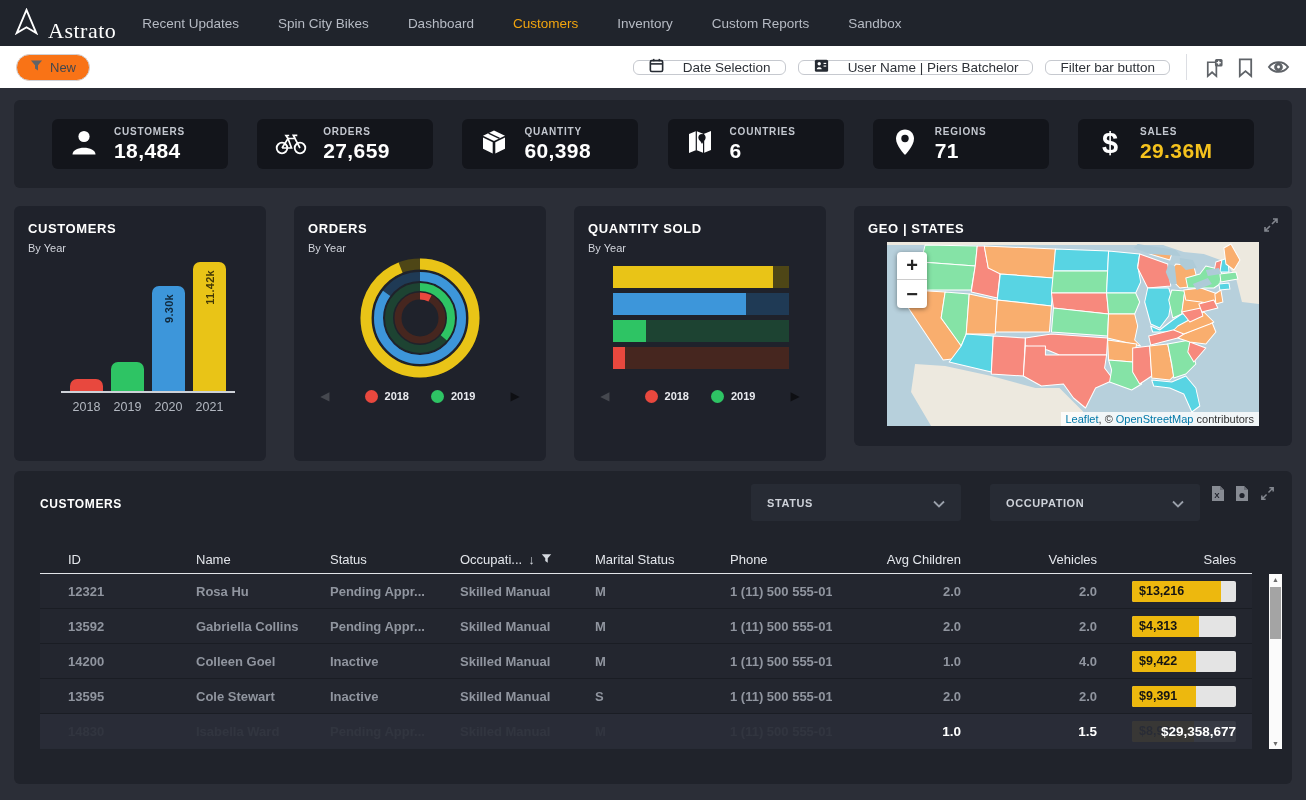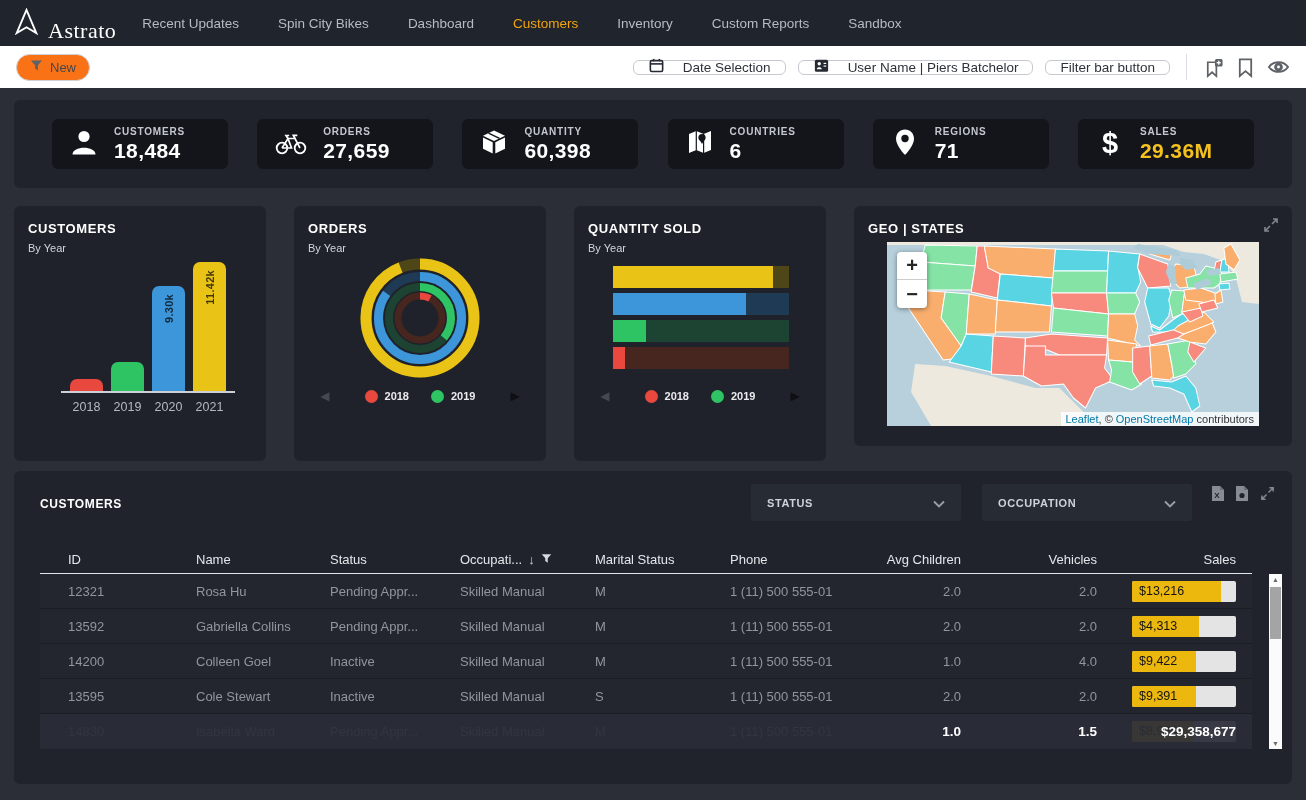--- a/index.html
+++ b/index.html
@@ -90,21 +90,21 @@
   .ticons { position:absolute; top:14px; right:16px; display:flex; gap:10px; align-items:center; }
 
   .tablewrap { position:absolute; left:26px; right:40px; top:74px; }
   .tgrid { display:grid; grid-template-columns:128px 134px 130px 135px 135px 130px 135px 136px 149px; align-items:center; }
   .thead { height:29px; border-bottom:1px solid #e2e5e9; color:#e3e6eb; font-size:13px; }
   .th, .td { padding-left:28px; white-space:nowrap; overflow:hidden; }
   .th.num, .td.num { text-align:right; padding-left:0; padding-right:6px; }
   .th.sales, .td.sales { padding-left:0; padding-right:16px; display:flex; justify-content:flex-end; align-items:center; }
   .th-occ { display:flex; align-items:center; gap:6px; }
   .tbodywrap { position:relative; }
-  .trow { height:35px; background:#23262f; border-bottom:1px solid #1a1d24; color:#90959f; font-size:13px; }
+  .trow { height:35px; background:#23262f; border-bottom:1px solid #1a1d24; color:#90959f; font-size:13px;font-weight:bold; }
   .salesbar { width:104px; height:21px; background:#e4e4e4; border-radius:2px; position:relative; overflow:hidden; }
   .salesfill { height:100%; background:#EDB80E; }
   .salesval { position:absolute; left:7px; top:50%; transform:translateY(-50%); font-size:12.5px; color:#141414; }
   .totals { position:absolute; left:0; right:0; bottom:0; height:35px; background:rgba(42,45,56,.93);
     color:#fff; font-weight:bold; font-size:13.5px; }
   .totals .td.sales { font-size:13.5px; }
 
   .vscroll { position:absolute; right:10px; top:103px; width:13px; height:175px; background:#fbfbfb; }
   .vthumb { position:absolute; top:13px; left:1px; width:11px; height:52px; background:#a4a4a4; }
   .varrow { position:absolute; left:0; width:13px; height:11px; display:flex; align-items:center; justify-content:center;
@@ -438,21 +438,21 @@
 
   <section class="tablepanel">
     <div class="tp-title">CUSTOMERS</div>
 
     <div class="dropdown" style="right:331px;">
       <span class="dd-label">STATUS</span>
       <span><svg width="12" height="8" viewBox="0 0 12 8">
             <path d="M1 1.5 L6 6.5 L11 1.5" fill="none" stroke="#9aa0aa" stroke-width="1.8"></path>
           </svg></span>
     </div>
-    <div class="dropdown" style="right:100px;">
+    <div class="dropdown" style="right:92px;">
       <span class="dd-label">OCCUPATION</span>
       <span><svg width="12" height="8" viewBox="0 0 12 8">
             <path d="M1 1.5 L6 6.5 L11 1.5" fill="none" stroke="#9aa0aa" stroke-width="1.8"></path>
           </svg></span>
     </div>
 
     <div class="ticons">
       <span>
         <svg width="14" height="17" viewBox="0 0 14 17">
             <path d="M1 1 H9 L13 5 V16 H1 Z" fill="#878b93"></path>

